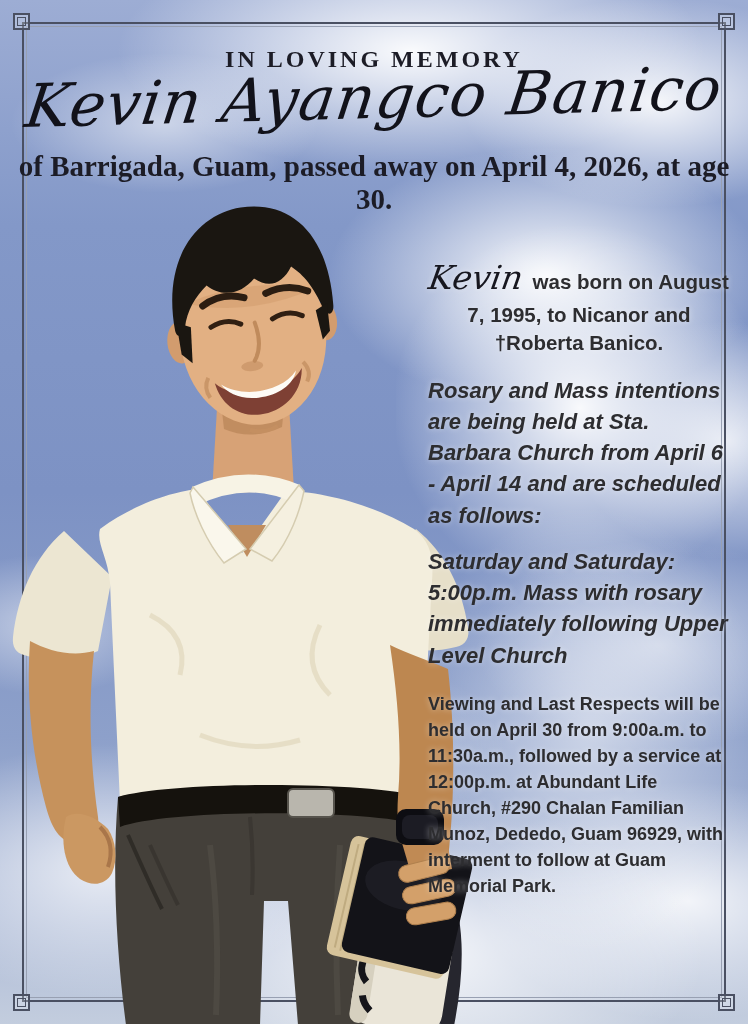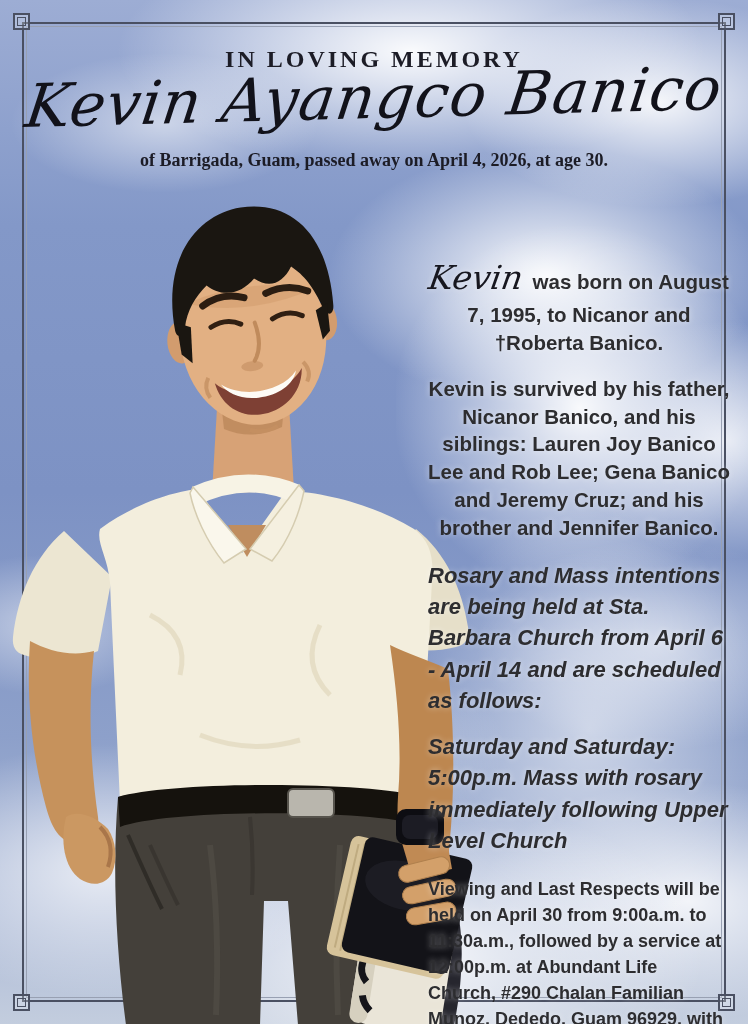--- a/index.html
+++ b/index.html
@@ -36,21 +36,21 @@
   .corner.tl { left:13px; top:13px; }  .corner.tr { right:13px; top:13px; }
   .corner.bl { left:13px; bottom:13px; } .corner.br { right:13px; bottom:13px; }
 
   
   .memory-label { position:absolute; left:0; right:0; top:46px; text-align:center; z-index:5;
     font-family:"Liberation Serif", serif; font-weight:bold; font-size:24px; letter-spacing:3px; color:#1c1c26; }
   .name-script { position:absolute; left:0; right:0; top:62px; text-align:center; z-index:5;
     font-family:"DejaVu Serif", serif; font-style:italic; font-size:60px; color:#12121a;
     transform:skewX(-9deg) rotate(-1.5deg); letter-spacing:1px; white-space:nowrap; }
   .subheader { position:absolute; left:0; right:0; top:150px; text-align:center; z-index:5;
-    font-family:"Liberation Serif", serif; font-weight:bold; font-size:18px; color:#1c1c26; }
+    font-family:"Liberation Serif", serif; font-weight:bold; font-size:29px; color:#1c1c26; }
 
   
   .right-col { position:absolute; left:428px; top:256px; width:302px; z-index:5; color:#2d2d30;
     text-shadow:0 0 6px rgba(255,255,255,.45); }
   .para-center { font-size:20.5px; font-weight:bold; line-height:1.36; text-align:center; margin:0 0 18px 0; }
   .inline-script { font-family:"DejaVu Serif", serif; font-style:italic; font-weight:normal; font-size:33px;
     display:inline-block; transform:skewX(-9deg); margin-right:4px; color:#17171f; }
   .para-italic { font-size:22px; font-weight:bold; font-style:italic; line-height:1.42; text-align:left; margin:0 0 15px 0; }
   .para-plain { font-size:18px; font-weight:bold; line-height:1.45; text-align:left; margin:20px 0 0 0; }
 
@@ -145,18 +145,17 @@
     <rect x="396" y="614" width="48" height="36" rx="10" fill="#0d0d12"></rect>
     <rect x="402" y="620" width="36" height="24" rx="8" fill="#1c1c24"></rect>
   </svg>
 
   <div class="memory-label">IN LOVING MEMORY</div>
   <div class="name-script">Kevin Ayangco Banico</div>
   <div class="subheader">of Barrigada, Guam, passed away on April 4, 2026, at age 30.</div>
 
   <div class="right-col">
     <p class="para-center"><span class="inline-script">Kevin</span><span> was born on August 7, 1995, to Nicanor and †Roberta Banico.</span></p>
-    <p class="para-center">Kevin is survived by his father, Nicanor Banico, and his siblings: Lauren Joy Banico Lee and Rob Lee; Gena Banico and Jeremy Cruz; and his brother and Jennifer Banico.</p>
     <p class="para-italic">Rosary and Mass intentions are being held at Sta. Barbara Church from April 6 - April 14 and are scheduled as follows:</p>
     <p class="para-italic">Saturday and Saturday: 5:00p.m. Mass with rosary immediately following Upper Level Church</p>
     <p class="para-plain">Viewing and Last Respects will be held on April 30 from 9:00a.m. to 11:30a.m., followed by a service at 12:00p.m. at Abundant Life Church, #290 Chalan Familian Munoz, Dededo, Guam 96929, with interment to follow at Guam Memorial Park.</p>
   </div>
 </div>
 
 </body></html>

